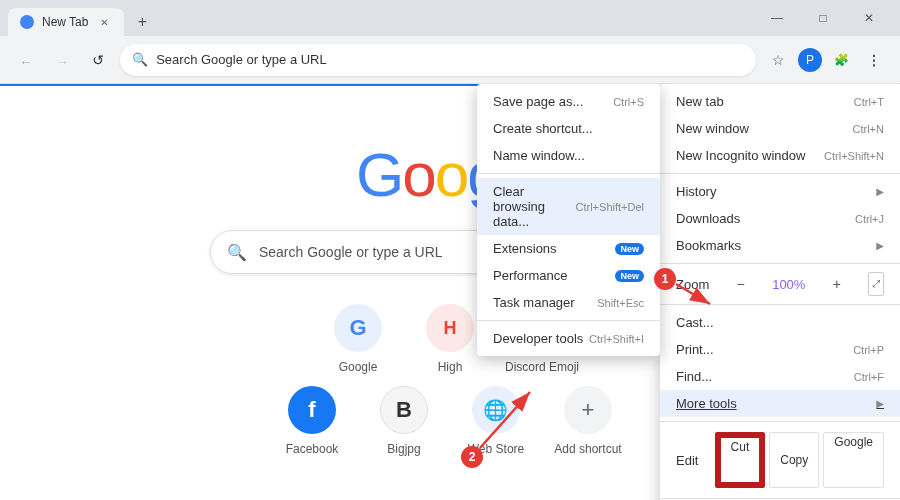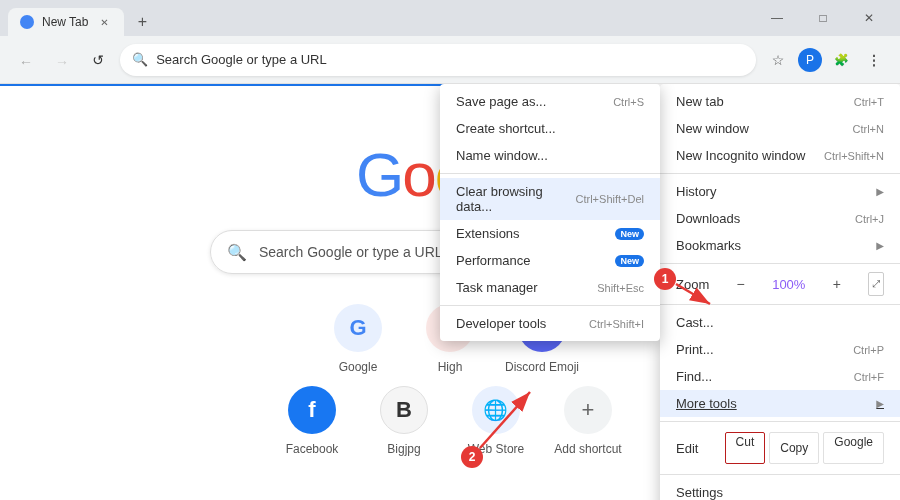--- a/index.html
+++ b/index.html
@@ -240,21 +240,21 @@
       padding: 1px 5px;
       border-radius: 8px;
       font-weight: 600;
     }
 
     
     .sub-menu {
       position: absolute;
       top: 0;
       right: 240px;
-      width: 220px;
+      width: 183px;
       background: white;
       border-radius: 4px;
       box-shadow: 0 4px 16px rgba(0,0,0,0.25);
       z-index: 101;
       font-size: 13px;
       padding: 4px 0;
     }
     .sub-menu-item {
       display: flex;
       align-items: center;
@@ -493,22 +493,22 @@
 
       <div class="menu-item" style="background:#e8f0fe;text-decoration:underline;">
         <span>More tools</span>
         <span class="menu-arrow">▶</span>
       </div>
       <div class="menu-divider"></div>
 
       <div class="menu-item" style="gap:16px;">
         <span>Edit</span>
         <div style="display:flex;gap:4px;margin-left:auto;">
-          <div style="padding:2px 10px;border:1px solid #b91c1c;border-radius:2px;cursor:pointer;font-size:12px;">Cut</div>
-          <div style="padding:8px 10px;border:1px solid #e0e0e0;border-radius:2px;cursor:pointer;font-size:12px;">Copy</div>
+          <div style="padding:2px 10px;border:6px solid #b91c1c;border-radius:2px;cursor:pointer;font-size:12px;">Cut</div>
+          <div style="padding:20px 10px;border:1px solid #e0e0e0;border-radius:2px;cursor:pointer;font-size:12px;">Copy</div>
           <div style="padding:2px 10px;border:1px solid #e0e0e0;border-radius:2px;cursor:pointer;font-size:12px;">Google</div>
         </div>
       </div>
       <div class="menu-divider"></div>
       <div class="menu-item">
         <span>Settings</span>
       </div>
       <div class="menu-item">
         
         

